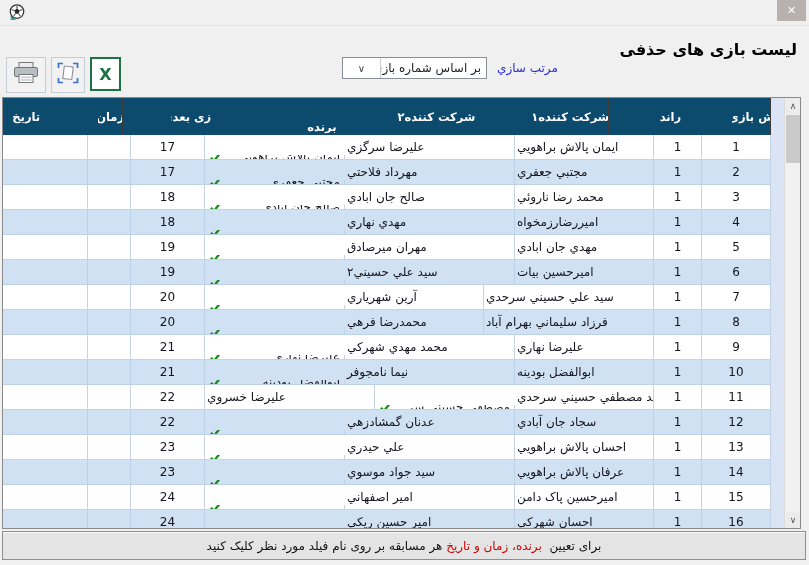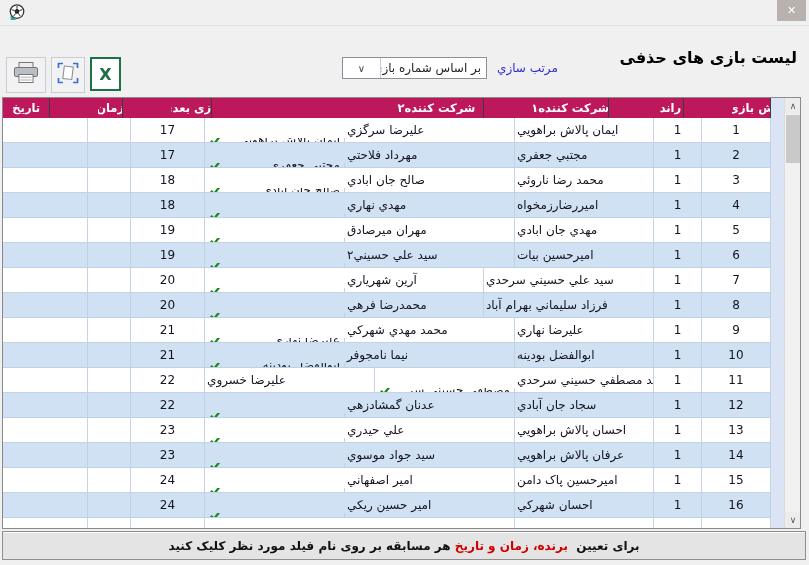--- a/index.html
+++ b/index.html
@@ -6,21 +6,21 @@
   html,body { width:809px; height:565px; }
   body { font-family:"DejaVu Sans", sans-serif; background:#f0f0f0; position:relative; overflow:hidden; }
 
   
   .titlebar { position:absolute; left:0; top:0; width:809px; height:26px; background:#f0f0f0; border-bottom:1px solid #e3e3e3; }
   .app-icon { position:absolute; left:8px; top:3px; width:18px; height:18px; }
   .close-btn { position:absolute; right:3px; top:0; width:29px; height:21px; background:#b9b1ad; color:#ffffff;
                font-size:11px; display:flex; align-items:center; justify-content:center; cursor:default; }
 
   
-  .page-title { position:absolute; top:48px; right:12px; font-size:16px; font-weight:bold; color:#000; direction:rtl; }
+  .page-title { position:absolute; top:40px; right:12px; font-size:16px; font-weight:bold; color:#000; direction:rtl; }
   .sort-label { position:absolute; top:61px; left:497px; font-size:12px; color:#2b2bd0; direction:rtl;text-align:right; }
   .sort-combo { position:absolute; top:57px; left:342px; width:145px; height:22px; background:#fff;
                 border:1px solid #8a8f99; display:flex; align-items:center; direction:ltr; }
   .combo-btn { width:38px; height:100%; display:flex; align-items:center; justify-content:center;
                border-right:1px solid #c9cdd3; color:#444; font-size:10px; }
   .combo-text { flex:1; text-align:right; direction:rtl; font-size:12px; color:#222; padding-left:6px; padding-right:5px;
                 white-space:nowrap; overflow:hidden; }
 
   .toolbar { position:absolute; left:6px; top:57px; display:flex; gap:5px; align-items:flex-start; }
   .tool-btn { height:36px; display:flex; align-items:center; justify-content:center; background:#f2f2f2;
@@ -34,21 +34,21 @@
   .table-wrap { position:absolute; left:2px; top:97px; width:799px; height:432px; border:1px solid #8a8a8a;
                 background:#dbe4f4; display:flex; overflow:hidden; }
   .grid { width:768px; height:100%; overflow:hidden; background:#fff; }
   .filler { width:13px; height:100%; background:#dbe4f4; }
   .vscroll { width:16px; height:100%; background:#f1f1f1; border-left:1px solid #dcdcdc; position:relative; }
   .vs-arrow { position:absolute; left:0; width:16px; height:16px; background:#ececec; color:#555; font-size:9px;
               display:flex; align-items:center; justify-content:center; }
   .vs-up { top:0; } .vs-down { bottom:0; }
   .vs-thumb { position:absolute; left:1px; top:17px; width:14px; height:48px; background:#c9c9c9; }
 
-  .hrow { display:flex; height:20px; background:#be185d;gap:48px; }
+  .hrow { display:flex; height:37px; background:#0c4a6e;gap:48px; }
   .hcell { color:#ffffff; font-weight:bold; font-size:11.5px; display:flex; align-items:center; justify-content:center;
            border-right:1px solid #3b3b3b; direction:rtl; white-space:nowrap; overflow:hidden; }
 
   .row { display:flex; height:25px; background:#ffffff; }
   .row.alt { background:#cfe1f2; }
   .cell { font-size:12px; color:#14141e; display:flex; align-items:center;
           border-right:1px solid #c5d3e2; border-bottom:1px solid #c5d3e2; overflow:hidden; white-space:nowrap; }
   .row.alt .cell { border-right-color:#bdd2e6; border-bottom-color:#bdd2e6; }
   .num { justify-content:center; }
   .name { justify-content:flex-end; direction:rtl; padding-right:5px; padding-left:2px; }
@@ -57,21 +57,21 @@
   .c-p2{width:170px} .c-p1{width:139px} .c-round{width:48px} .c-game{width:69px}
 
   .c-winner { justify-content:space-between; padding:0 4px;margin-top:20px; }
   .chk { flex:0 0 auto; display:flex; align-items:center; }
   .wname { direction:rtl; overflow:hidden; white-space:nowrap; font-size:12px; }
 
   
   .statusbar { position:absolute; left:2px; top:531px; width:804px; height:29px; background:#e4e4e4;
                border:1px solid #8e8e8e; box-shadow:inset 0 1px 0 #fafafa; display:flex; align-items:center;
                justify-content:center; direction:rtl; }
-  .statusbar span { font-size:12px; font-weight:bold; color:#111; white-space:pre-wrap; }
+  .statusbar span { font-size:12px; font-weight:normal; color:#111; white-space:pre-wrap; }
   .statusbar .hl { color:#d40000; }
 </style>
 </head>
 <body>
 
 <div class="titlebar">
   <span class="app-icon">
     <svg width="18" height="18" viewBox="0 0 20 20">
       <path d="M3 13 L9 19 L3 19 Z" fill="#2aa79b"></path>
       <circle cx="10" cy="9.5" r="7.5" fill="#ffffff" stroke="#333" stroke-width="1.4"></circle>

